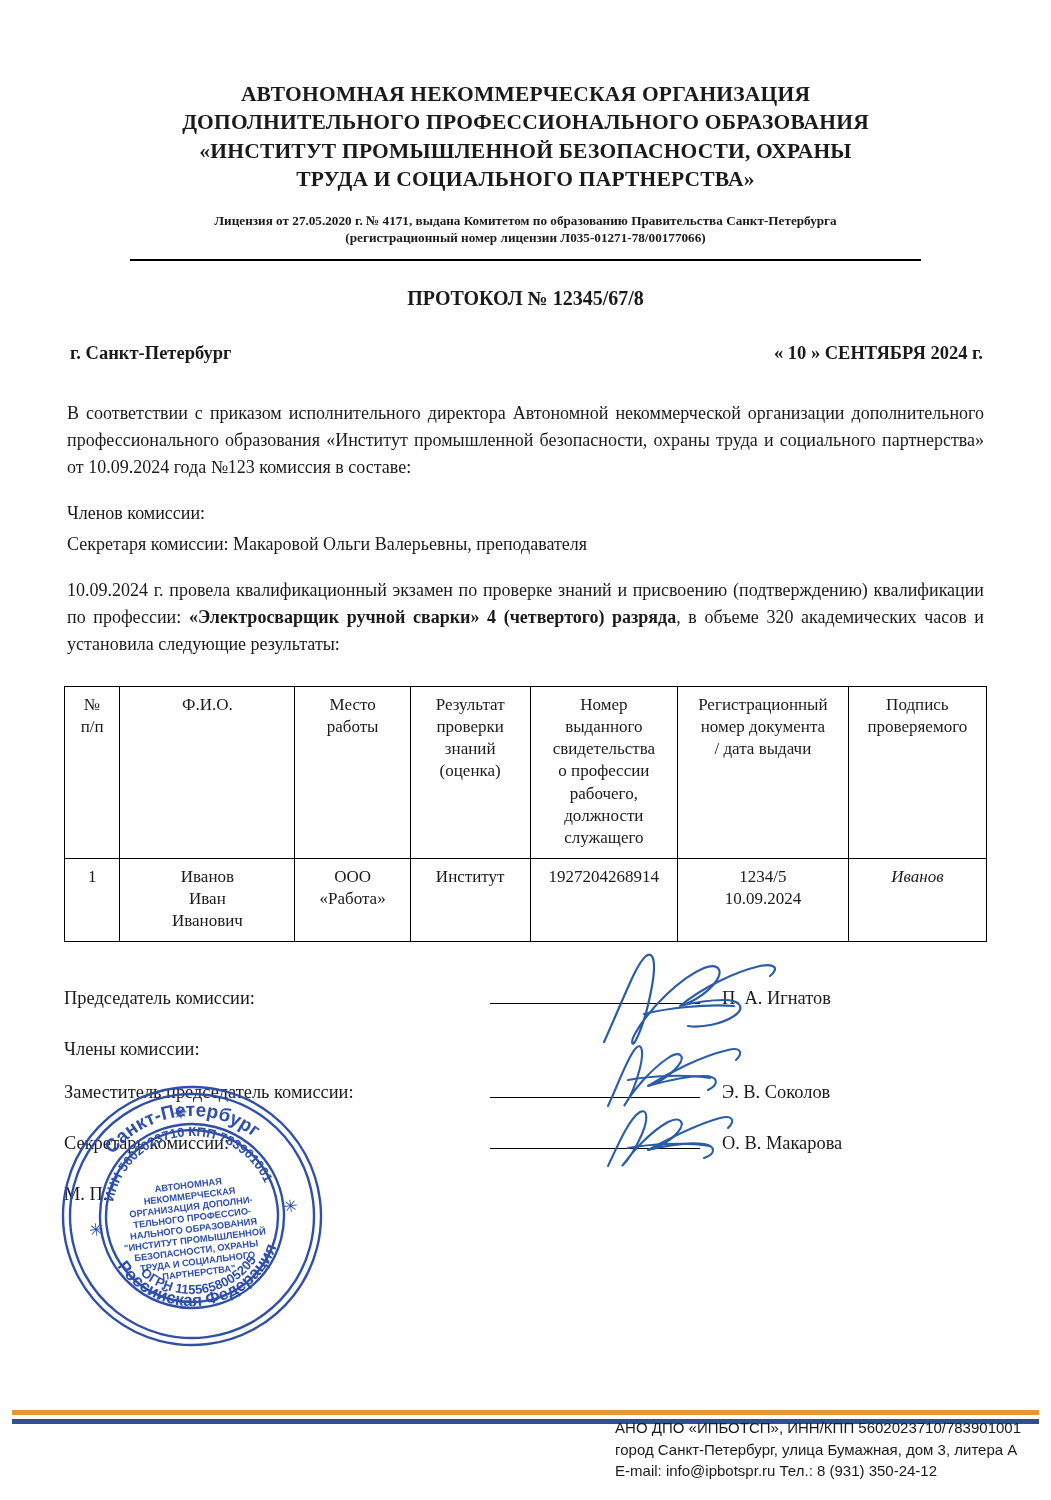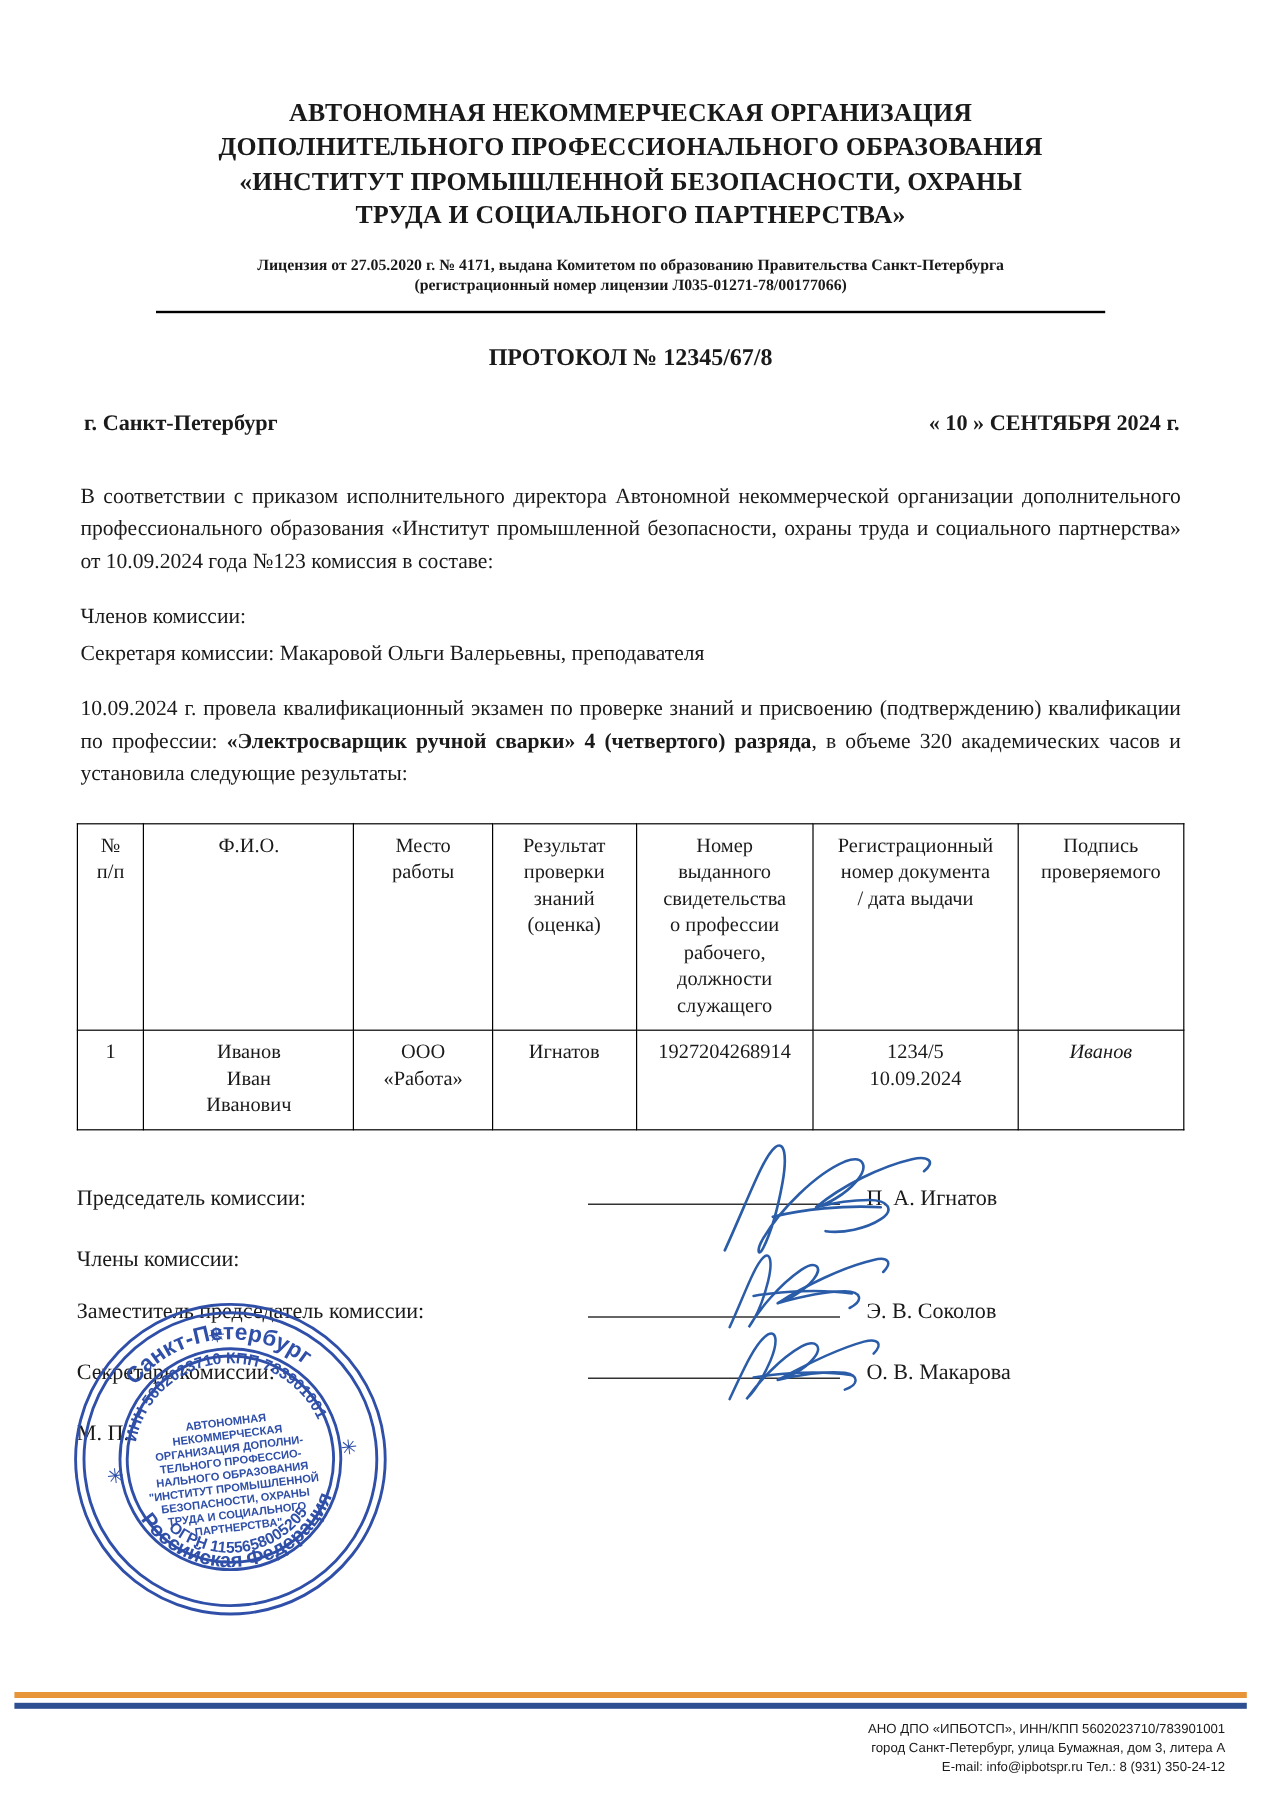--- a/index.html
+++ b/index.html
@@ -178,23 +178,22 @@
     position: absolute;
     left: 12px; right: 12px;
     top: 9px;
     height: 5px;
     background: #2e4f92;
   }
   .footer-text {
     position: absolute;
     right: 30px;
     bottom: 18px;
-    text-align: right;
     font-family: "Liberation Sans", sans-serif;
-    font-size: 11px;
+    font-size: 15px;
     line-height: 1.45;
     color: #1a1a1a;
   }
 </style>
 </head>
 <body>
 
 <div class="page">
 
   <div class="org-title">
@@ -261,21 +260,21 @@
       </tr>
     </thead>
     <tbody>
       <tr>
         <td>1</td>
         <td class="fio-cell" style="white-space:pre-line">Иванов
 Иван
 Иванович</td>
         <td style="white-space:pre-line">ООО
 «Работа»</td>
-        <td>Игнатов</td>
+        <td>Институт</td>
         <td>1927204268914</td>
         <td style="white-space:pre-line">1234/5
 10.09.2024</td>
         <td class="sign-cell">Иванов</td>
       </tr>
     </tbody>
   </table>
 
   <div class="sign-area">
 

